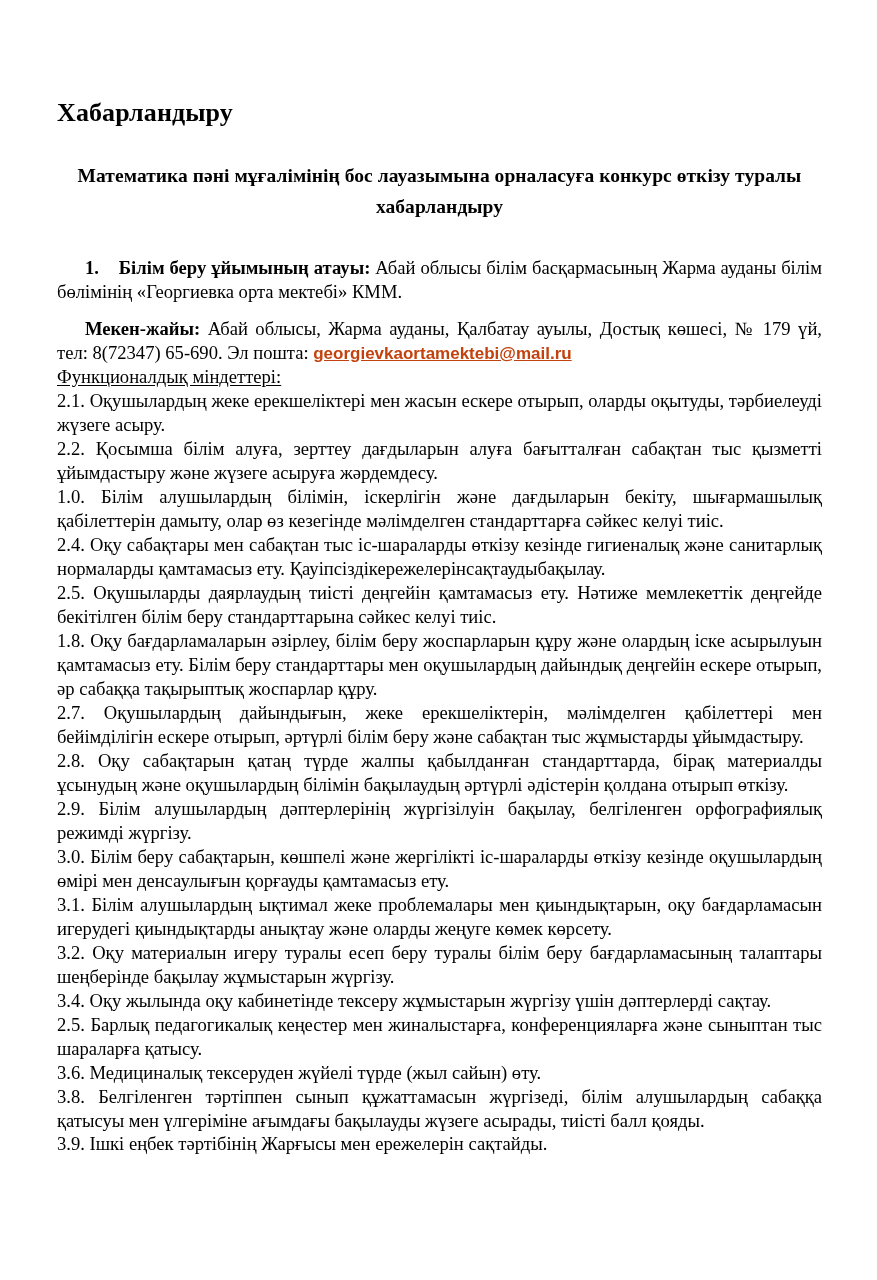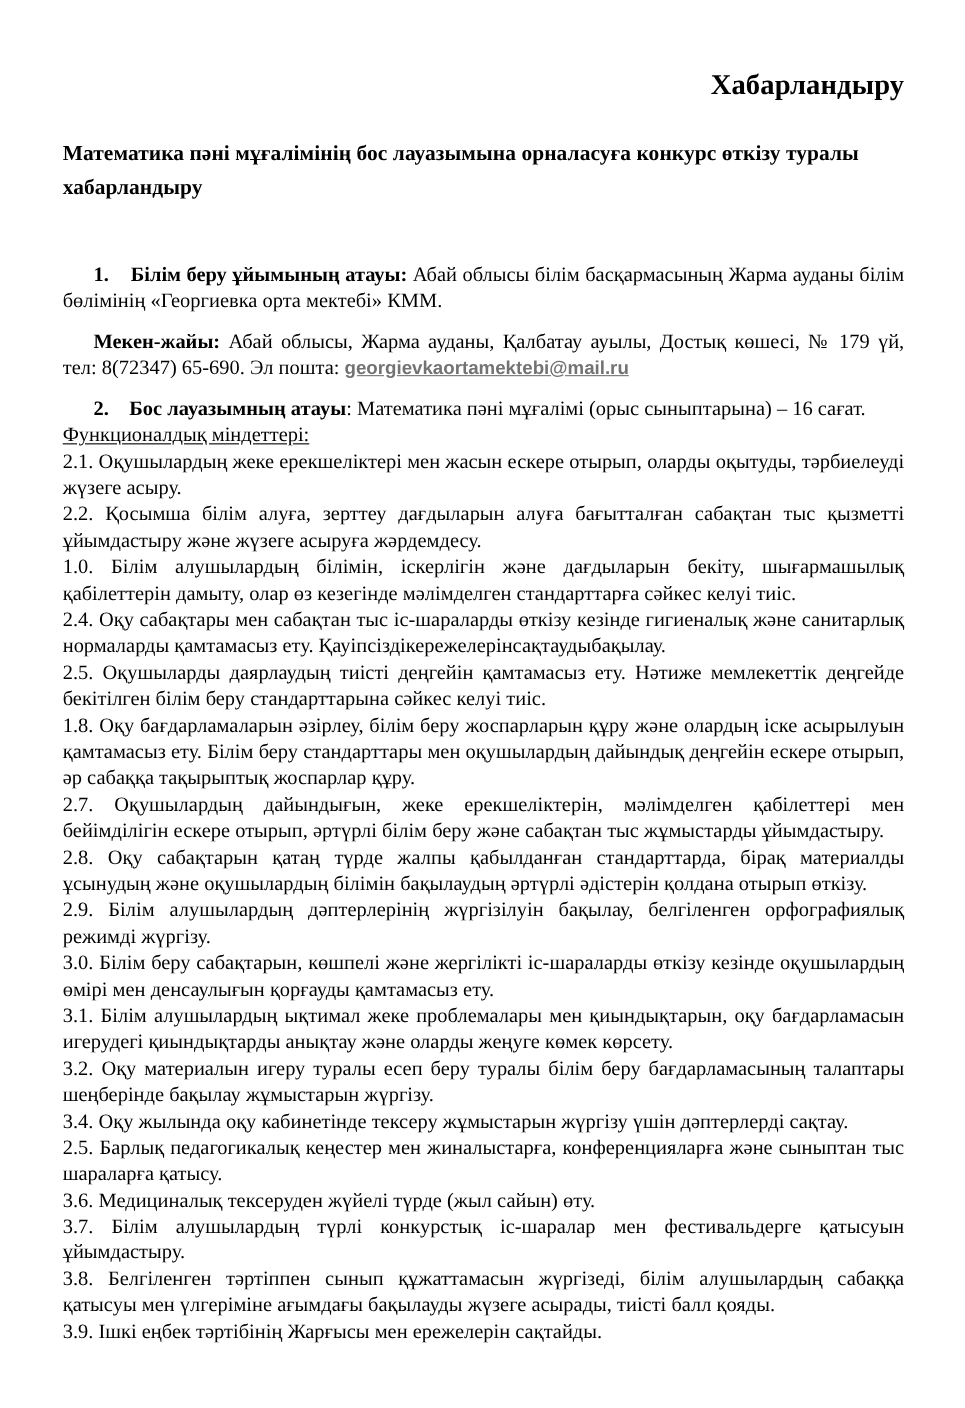--- a/index.html
+++ b/index.html
@@ -26,30 +26,30 @@
   .content {
     position: absolute;
     left: 57px;
     top: 0;
     width: 765px;
   }
   
   .doc-title {
     font-size: 26px;
     font-weight: bold;
-    text-align: right;
+    text-align: left;
     margin: 0;
-    padding-top: 62px;
+    padding-top: 98px;
     line-height: 1.15;
     letter-spacing: 0.1px;
   }
   .doc-subtitle {
     font-size: 19.5px;
     font-weight: bold;
-    text-align: left;
+    text-align: center;
     margin: 0;
     padding-top: 32px;
     line-height: 1.62;
     letter-spacing: 0.05px;
   }
   
   .para {
     font-size: 18.6px;
     line-height: 1.29;
     text-align: justify;
@@ -57,33 +57,33 @@
     margin: 0;
     hyphens: none;
   }
   .para.indent {
     text-indent: 28px;
   }
   .para.gap-top {
     margin-top: 13px;
   }
   .para.gap-top-lg {
-    margin-top: 40px;
+    margin-top: 22px;
   }
   .b { font-weight: bold; }
   .u-head {
     font-weight: normal;
     text-decoration: underline;
     text-underline-offset: 2px;
   }
   .email-link {
     font-family: "Liberation Sans", "DejaVu Sans", sans-serif;
     font-weight: bold;
     font-size: 17px;
-    color: #737373;
+    color: #c2410c;
     text-decoration: underline;
     text-underline-offset: 1px;
   }
   .num { white-space: nowrap; }
   .spacer-1 { height: 11px; }
 </style>
 </head>
 <body>
 
 <div class="page">
@@ -96,23 +96,20 @@
     <div class="spacer-1"></div>
 
     <p class="para indent gap-top-lg">
       <span class="b num">1.</span><span class="b">&nbsp;&nbsp;&nbsp;&nbsp;</span><span class="b">Білім беру ұйымының атауы:</span><span> Абай  облысы білім басқармасының Жарма ауданы білім бөлімінің «Георгиевка орта мектебі» КММ.</span>
     </p>
 
     <p class="para indent gap-top">
       <span class="b">Мекен-жайы:</span><span> Абай облысы, Жарма ауданы, Қалбатау ауылы, Достық көшесі, № 179 үй, тел: 8(72347) 65-690. Эл пошта: </span><a class="email-link" href="#">georgievkaortamektebi@mail.ru</a>
     </p>
 
-    <p class="para indent gap-top">
-      <span class="b num">2.</span><span class="b">&nbsp;&nbsp;&nbsp;&nbsp;</span><span class="b">Бос лауазымның атауы</span><span>: Математика пәні мұғалімі (орыс сыныптарына) – 16 сағат.</span>
-    </p>
 
     <p class="para">
       <span class="u-head">Функционалдық міндеттері:</span>
     </p>
 
     <div id="duties-list">
         <p class="para"><span class="num">2.1.</span><span>&nbsp;</span><span>Оқушылардың жеке ерекшеліктері мен жасын ескере отырып, оларды оқытуды, тәрбиелеуді жүзеге асыру.</span></p>
         <p class="para"><span class="num">2.2.</span><span>&nbsp;</span><span>Қосымша білім алуға, зерттеу дағдыларын алуға бағытталған сабақтан тыс қызметті ұйымдастыру және жүзеге асыруға жәрдемдесу.</span></p>
         <p class="para"><span class="num">1.0.</span><span>&nbsp;</span><span>Білім алушылардың білімін, іскерлігін және дағдыларын бекіту, шығармашылық қабілеттерін дамыту, олар өз кезегінде мәлімделген стандарттарға сәйкес келуі тиіс.</span></p>
         <p class="para"><span class="num">2.4.</span><span>&nbsp;</span><span>Оқу сабақтары мен сабақтан тыс іс-шараларды өткізу кезінде гигиеналық және санитарлық нормаларды қамтамасыз ету. Қауіпсіздікережелерінсақтаудыбақылау.</span></p>
@@ -120,19 +117,18 @@
         <p class="para"><span class="num">1.8.</span><span>&nbsp;</span><span>Оқу бағдарламаларын әзірлеу, білім беру жоспарларын құру және олардың іске асырылуын қамтамасыз ету. Білім беру стандарттары мен оқушылардың дайындық деңгейін ескере отырып, әр сабаққа тақырыптық жоспарлар құру.</span></p>
         <p class="para"><span class="num">2.7.</span><span>&nbsp;</span><span>Оқушылардың дайындығын, жеке ерекшеліктерін, мәлімделген қабілеттері мен бейімділігін ескере отырып, әртүрлі білім беру және сабақтан тыс жұмыстарды ұйымдастыру.</span></p>
         <p class="para"><span class="num">2.8.</span><span>&nbsp;</span><span>Оқу сабақтарын қатаң түрде жалпы қабылданған стандарттарда, бірақ материалды ұсынудың және оқушылардың білімін бақылаудың әртүрлі әдістерін қолдана отырып өткізу.</span></p>
         <p class="para"><span class="num">2.9.</span><span>&nbsp;</span><span>Білім алушылардың дәптерлерінің жүргізілуін бақылау, белгіленген орфографиялық режимді жүргізу.</span></p>
         <p class="para"><span class="num">3.0.</span><span>&nbsp;</span><span>Білім беру сабақтарын, көшпелі және жергілікті іс-шараларды өткізу кезінде оқушылардың өмірі мен денсаулығын қорғауды қамтамасыз ету.</span></p>
         <p class="para"><span class="num">3.1.</span><span>&nbsp;</span><span>Білім алушылардың ықтимал жеке проблемалары мен қиындықтарын, оқу бағдарламасын игерудегі қиындықтарды анықтау және оларды жеңуге көмек көрсету.</span></p>
         <p class="para"><span class="num">3.2.</span><span>&nbsp;</span><span>Оқу материалын игеру туралы есеп беру туралы білім беру бағдарламасының талаптары шеңберінде бақылау жұмыстарын жүргізу.</span></p>
         <p class="para"><span class="num">3.4.</span><span>&nbsp;</span><span>Оқу жылында оқу кабинетінде тексеру жұмыстарын жүргізу  үшін дәптерлерді сақтау.</span></p>
         <p class="para"><span class="num">2.5.</span><span>&nbsp;</span><span>Барлық педагогикалық кеңестер мен жиналыстарға, конференцияларға және сыныптан тыс шараларға қатысу.</span></p>
         <p class="para"><span class="num">3.6.</span><span>&nbsp;</span><span>Медициналық тексеруден жүйелі түрде (жыл сайын) өту.</span></p>
-        <p class="para"><span class="num">3.7.</span><span>&nbsp;</span><span>Білім алушылардың түрлі конкурстық іс-шаралар мен фестивальдерге қатысуын ұйымдастыру.</span></p>
         <p class="para"><span class="num">3.8.</span><span>&nbsp;</span><span>Белгіленген тәртіппен сынып құжаттамасын жүргізеді, білім алушылардың сабаққа қатысуы мен үлгеріміне ағымдағы бақылауды жүзеге асырады, тиісті балл қояды.</span></p>
         <p class="para"><span class="num">3.9.</span><span>&nbsp;</span><span>Ішкі еңбек тәртібінің Жарғысы мен ережелерін сақтайды.</span></p>
       </div>
 
   </div>
 </div>
 
 </body></html>

